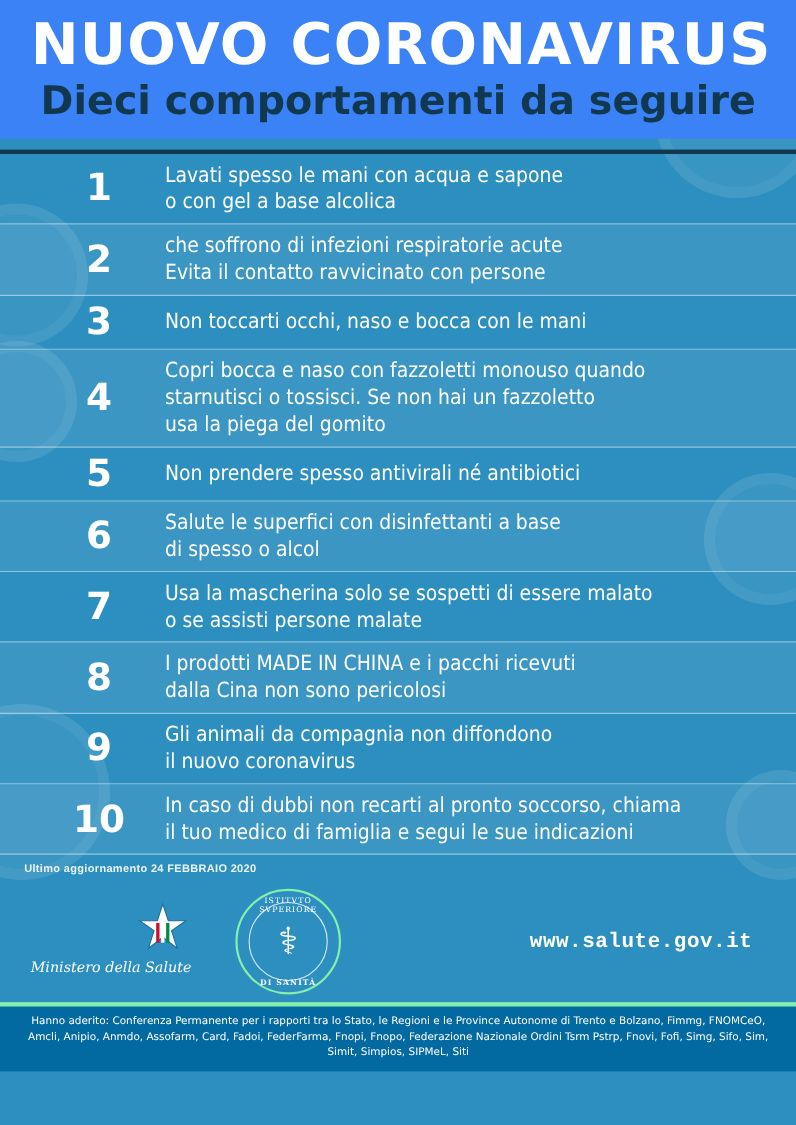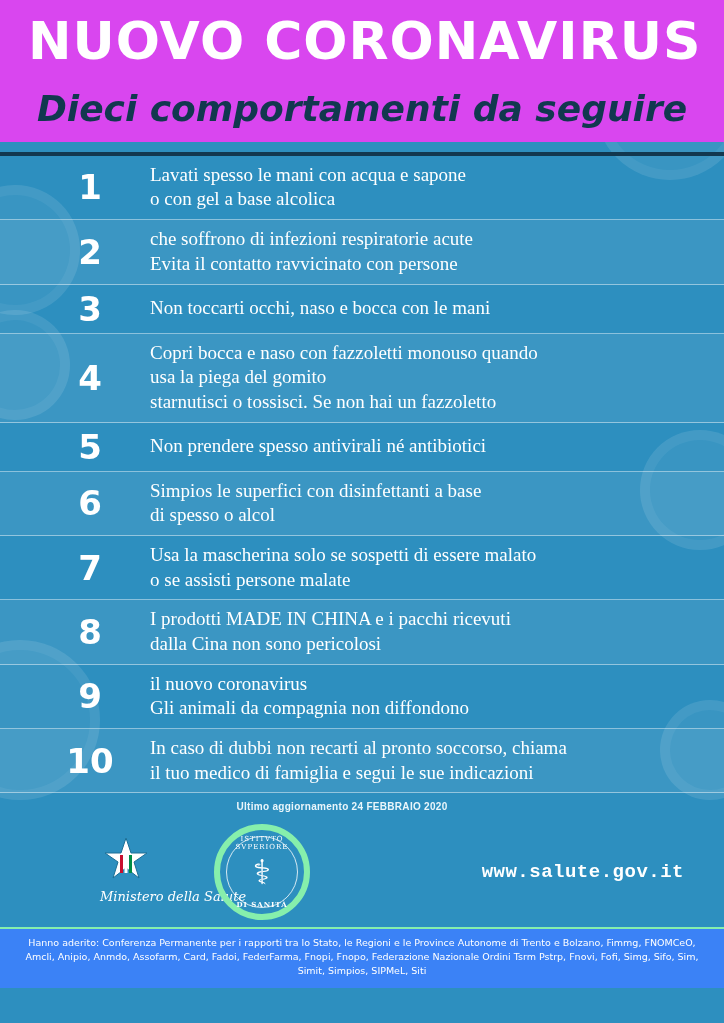--- a/index.html
+++ b/index.html
@@ -33,43 +33,42 @@
   .v2 { width: 110px; height: 110px; left: -40px; top: 310px; }
   .v3 { width: 150px; height: 150px; left: 595px; top: 30px; }
   .v4 { width: 120px; height: 120px; left: 640px; top: 430px; }
   .v5 { width: 160px; height: 160px; left: -60px; top: 640px; }
   .v6 { width: 100px; height: 100px; left: 660px; top: 700px; }
 
   
   .header {
     position: relative;
     padding: 14px 28px 12px 28px;
-    background: #d946ef;
+    background: #3b82f6;
     z-index: 3;
   }
   .title {
     font-family: "DejaVu Sans", sans-serif;
     font-weight: bold;
     font-size: 52px;
     letter-spacing: 1px;
     color: #ffffff;
     line-height: 1.05;
     text-align: center;
     white-space: nowrap;
   }
   .subtitle {
     font-family: "DejaVu Sans", sans-serif;
     font-weight: bold;
     font-size: 36px;
     color: #12384f;
     text-align: center;
     line-height: 1.2;
-    margin-top: 18px;
+    margin-top: 2px;
     white-space: nowrap;
-    font-style: italic;
   }
   .rule {
     height: 4px;
     background: #12384f;
     margin-top: 10px;
     position: relative;
     z-index: 3;
   }
 
   
@@ -95,32 +94,33 @@
     color: #ffffff;
     line-height: 1;
   }
   .txt {
     flex: 1 1 auto;
     font-family: "DejaVu Sans Condensed", "DejaVu Sans", sans-serif;
     font-size: 19px;
     color: #ffffff;
     line-height: 1.3;
   }
-  .txt div { white-space: nowrap; font-family: Liberation Serif, serif; }
+  .txt div { white-space: nowrap; }
 
   
   .update {
     position: relative;
     z-index: 3;
-    text-align: center;
+    text-align: left;
     padding: 8px 40px 0 0;
     font-size: 10px;
     font-weight: bold;
     color: #eaf6fb;
     letter-spacing: 0.3px;
+    margin-left: 22px;
   }
   .footer {
     position: relative;
     z-index: 3;
     height: 115px;
     padding: 4px 30px 0 30px;
     display: flex;
     align-items: center;
     justify-content: space-between;
   }
@@ -129,42 +129,42 @@
     align-items: center;
     gap: 40px;
     margin-left: 70px;
   }
   .emblem {
     width: 74px;
     height: 78px;
     position: relative;
     display: flex;
     flex-direction: column;
-    align-items: flex-start;
+    align-items: flex-end;
     justify-content: flex-start;
   }
   .emblem-star {
     position: relative;
     width: 52px;
     height: 50px;
     margin-top: 2px;
   }
   .ministero-label {
     font-family: "DejaVu Serif", serif;
     font-style: italic;
     font-size: 13px;
     color: #ffffff;
     margin-top: 4px;
     white-space: nowrap;
   }
   .iss {
     width: 96px;
     height: 96px;
     border-radius: 50%;
-    border: 6px solid #86efac;
+    border: 2px solid #86efac;
     position: relative;
     display: flex;
     align-items: center;
     justify-content: center;
   }
   .iss-inner {
     width: 72px; height: 72px;
     border-radius: 50%;
     border: 1px solid rgba(255,255,255,0.8);
     display: flex; align-items: center; justify-content: center;
@@ -189,22 +189,22 @@
     font-family: Liberation Mono, monospace;
     font-weight: bold;
     font-size: 19px;
     color: #ffffff;
     letter-spacing: 0.5px;
     padding-right: 10px;
   }
   .adherents {
     position: relative;
     z-index: 3;
-    background: #3b82f6;
-    border-top: 2px solid #86efac;
+    background: #0369a1;
+    border-top: 4px solid #86efac;
     padding: 7px 22px 10px 22px;
     font-size: 9.5px;
     line-height: 1.45;
     color: #ffffff;
     text-align: center;
     font-family: "DejaVu Sans", sans-serif;
   }
 </style>
 </head>
 <body>
@@ -246,36 +246,36 @@
       <div class="num">3</div>
       <div class="txt">
         <div>Non toccarti occhi, naso e bocca con le mani</div>
       </div>
     </div>
 
     <div class="row alt">
       <div class="num">4</div>
       <div class="txt">
         <div>Copri bocca e naso con fazzoletti monouso quando</div>
+        <div>starnutisci o tossisci. Se non hai un fazzoletto</div>
         <div>usa la piega del gomito</div>
-        <div>starnutisci o tossisci. Se non hai un fazzoletto</div>
       </div>
     </div>
 
     <div class="row">
       <div class="num">5</div>
       <div class="txt">
         <div>Non prendere spesso antivirali né antibiotici</div>
       </div>
     </div>
 
     <div class="row alt">
       <div class="num">6</div>
       <div class="txt">
-        <div>Simpios le superfici con disinfettanti a base</div>
+        <div>Salute le superfici con disinfettanti a base</div>
         <div>di spesso o alcol</div>
       </div>
     </div>
 
     <div class="row">
       <div class="num">7</div>
       <div class="txt">
         <div>Usa la mascherina solo se sospetti di essere malato</div>
         <div>o se assisti persone malate</div>
       </div>
@@ -285,22 +285,22 @@
       <div class="num">8</div>
       <div class="txt">
         <div>I prodotti MADE IN CHINA e i pacchi ricevuti</div>
         <div>dalla Cina non sono pericolosi</div>
       </div>
     </div>
 
     <div class="row">
       <div class="num">9</div>
       <div class="txt">
+        <div>Gli animali da compagnia non diffondono</div>
         <div>il nuovo coronavirus</div>
-        <div>Gli animali da compagnia non diffondono</div>
       </div>
     </div>
 
     <div class="row alt">
       <div class="num">10</div>
       <div class="txt">
         <div>In caso di dubbi non recarti al pronto soccorso, chiama</div>
         <div>il tuo medico di famiglia e segui le sue indicazioni</div>
       </div>
     </div>

